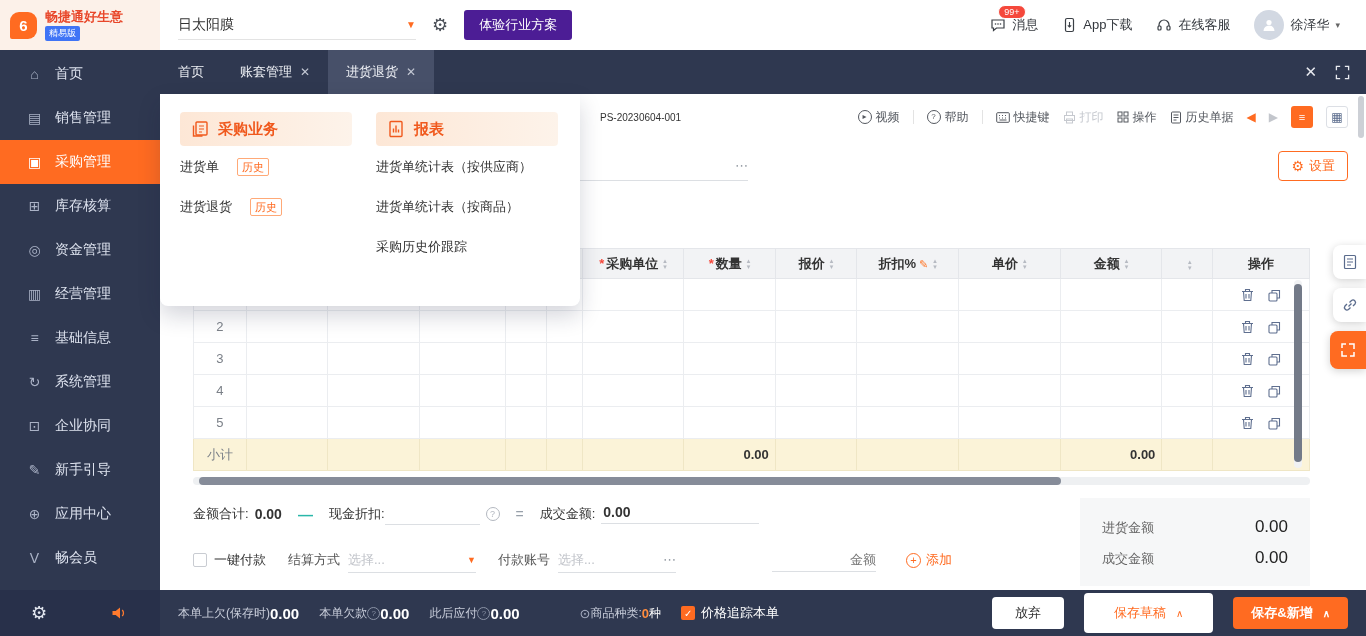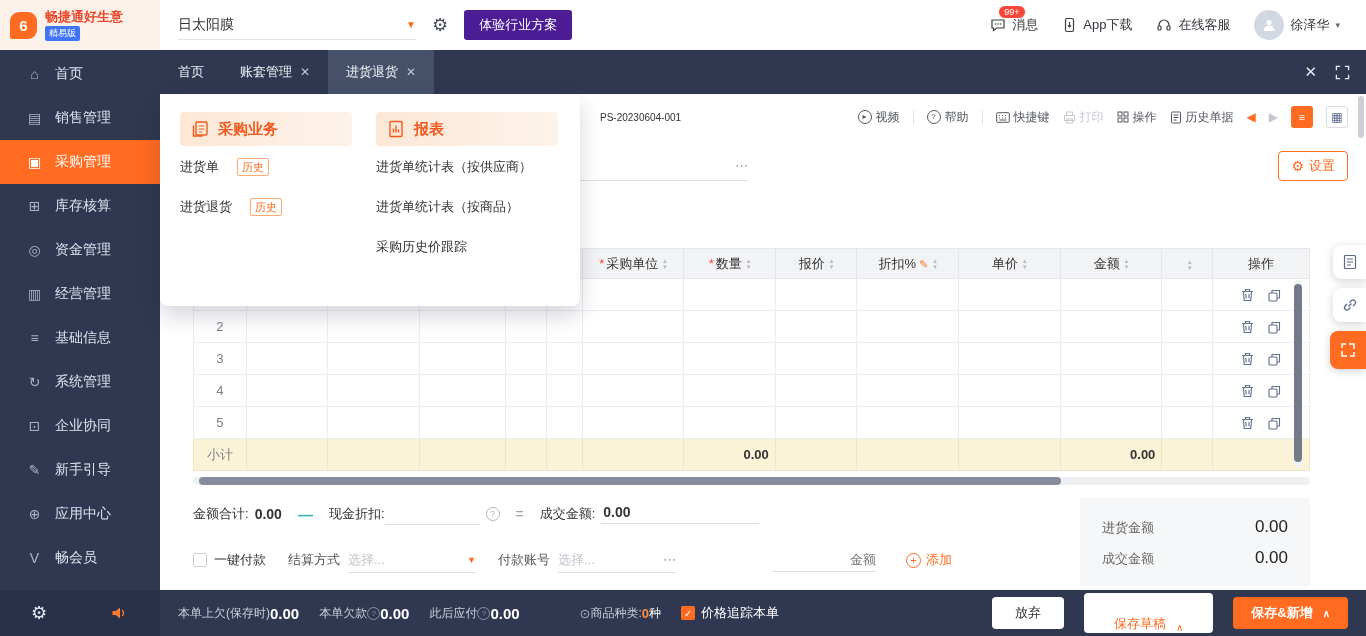--- a/index.html
+++ b/index.html
@@ -69,21 +69,21 @@
   .w-clerk{width:208px}
   .placeholder{color:#c0c3c9}
   .ellipsis-ic{margin-left:auto;color:#9aa0a8;font-size:13px;cursor:pointer}
   .settings-btn{margin-left:auto;height:30px;padding:0 12px;border:1px solid #ff6b21;background:#fff;color:#ff6b21;border-radius:4px;
     display:flex;align-items:center;gap:5px;font-size:13px;cursor:pointer}
 
   
   .grid-wrap{margin:64px 0 0 33px;position:relative;width:1117px}
   table.grid{border-collapse:collapse;width:1117px;table-layout:fixed}
   .grid th,.grid td{border:1px solid #ebedf0;height:32px;padding:0 6px;font-size:13px;overflow:hidden;white-space:nowrap}
-  .grid thead th{background:#f2f3f5;height:30px;font-weight:normal;color:#333;text-align:center;border-color:#e4e6ea}
+  .grid thead th{background:#f2f3f5;height:30px;font-weight:bold;color:#333;text-align:center;border-color:#e4e6ea}
   .grid td.num,.grid th.num{color:#7b8088;text-align:center}
   .sort{display:inline-flex;flex-direction:column;margin-left:5px;vertical-align:middle;color:#b6bac2;cursor:pointer}
   .sort i{font-style:normal;font-size:7px;line-height:6px}
   .ops-cell{text-align:center}
   .ops-cell svg{margin:0 7px;vertical-align:middle;cursor:pointer}
   tr.sub td{background:#fbf3d8;border-color:#efe6c5}
   td.r{text-align:right;font-weight:bold}
   .disc-ic{color:#ff7a2e;font-size:11px;margin-left:3px}
   .vscroll-track{position:absolute;top:32px;right:8px;width:8px;height:188px;background:#f1f2f4;border-radius:4px}
   .vscroll-thumb{position:absolute;top:36px;right:8px;width:8px;height:178px;background:#737a88;border-radius:4px;cursor:pointer}
@@ -144,21 +144,21 @@
   .f-lbl{color:#c9cedb;font-size:12px}
   .f-val{color:#fff;font-weight:bold;font-size:15px}
   .q-ic-dark{width:13px;height:13px;border:1px solid #8b93a6;color:#8b93a6;border-radius:50%;display:inline-flex;
     align-items:center;justify-content:center;font-size:8px;flex:none}
   .sku-ic{color:#aab2c6;font-size:13px}
   .sku-zero{color:#ff8c3e;font-weight:bold}
   .cb-checked{width:14px;height:14px;background:#ff6b21;border-radius:2px;color:#fff;display:flex;align-items:center;
     justify-content:center;font-size:10px;margin-right:6px;flex:none;cursor:pointer}
   .btn-discard{height:32px;width:72px;background:#fff;color:#333;border:none;border-radius:4px;font-size:13px;cursor:pointer;margin-left:auto}
   .btn-draft{height:40px;padding:0 30px;background:#fff;color:#ff6b21;border:none;border-radius:4px;font-size:13px;
-    display:flex;align-items:flex-end;gap:10px;cursor:pointer}
+    display:flex;align-items:center;gap:10px;cursor:pointer}
   .btn-save{height:32px;padding:0 18px;background:#ff6b21;color:#fff;border:none;border-radius:4px;font-size:13px;font-weight:bold;
     display:flex;align-items:center;gap:10px;cursor:pointer}
   .btn-caret{font-size:10px}
   svg{display:inline-block;vertical-align:middle}
 </style>
 </head>
 <body>
 
 <div class="app">
 

